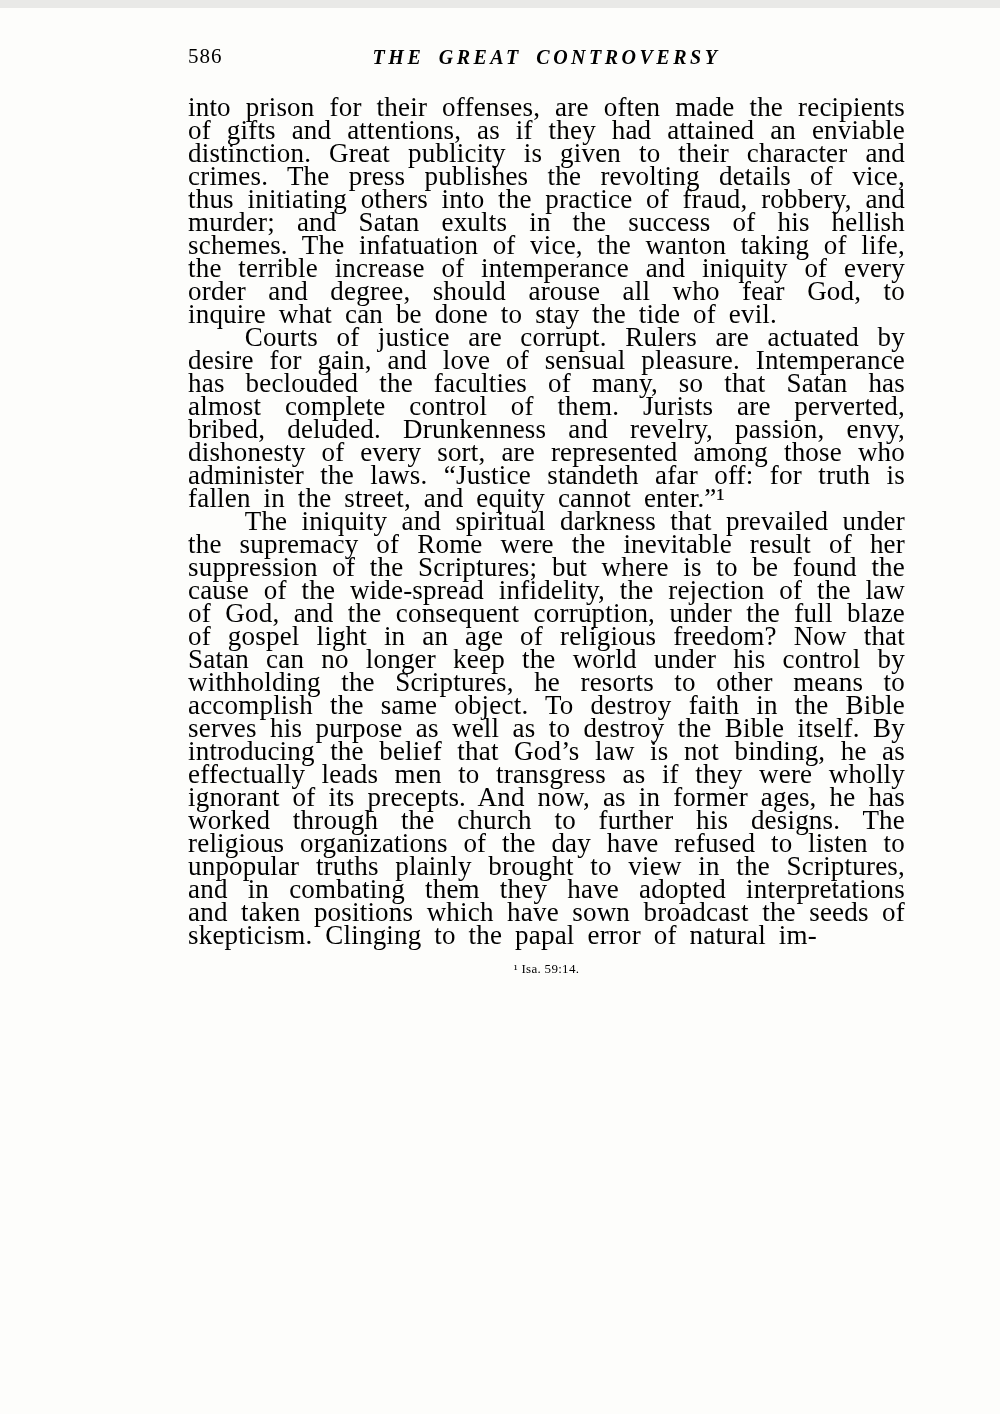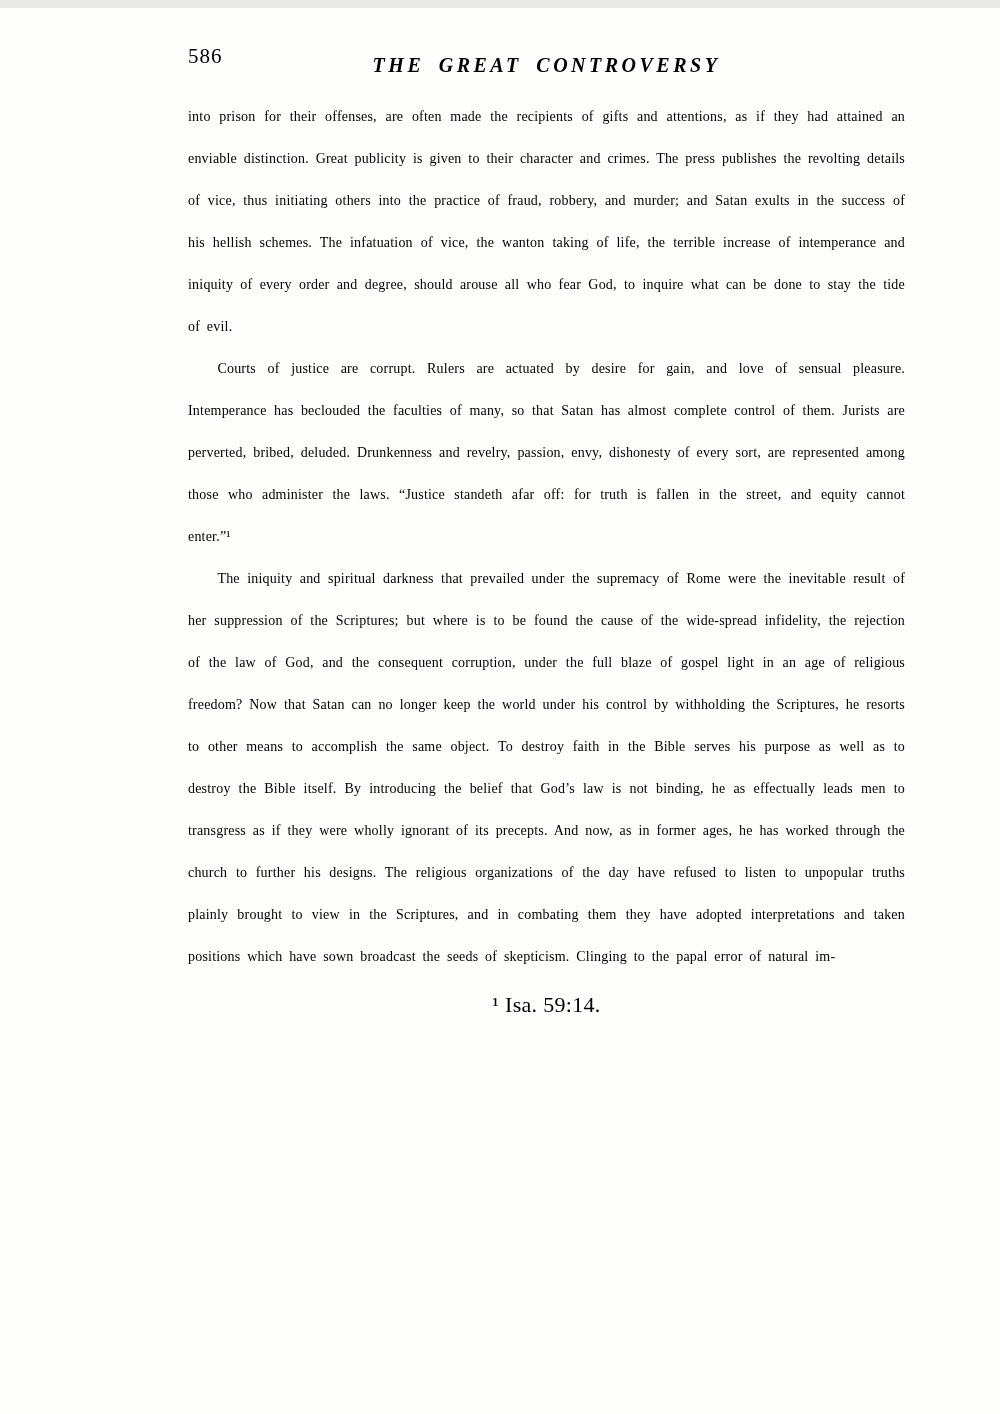--- a/index.html
+++ b/index.html
@@ -30,46 +30,46 @@
     position: absolute;
     left: 0;
     top: 2px;
     font-size: 21px;
     letter-spacing: 1px;
   }
   .head-title {
     position: absolute;
     left: 0;
     right: 0;
-    top: 12px;
+    top: 4px;
     text-align: center;
     font-style: italic;
     font-weight: bold;
     font-size: 20px;
     letter-spacing: 3.5px;
     word-spacing: 6px;
   }
   .body-text {
-    font-size: 14px;
-    line-height: 42px;
+    font-size: 27px;
+    line-height: 23px;
   }
   .body-text p {
     margin: 0;
     text-align: justify;
     word-spacing: 0.22em;
     letter-spacing: 0.2px;
   }
   .body-text p.indent {
     text-indent: 2.1em;
     font-family: Liberation Serif, serif;
   }
   .footnote {
     margin-top: 14px;
     text-align: center;
-    font-size: 22px;
+    font-size: 13px;
     letter-spacing: 0.3px;
   }
 </style>
 </head>
 <body>
 
 <div class="page">
 
   <div class="running-head">
     <span class="page-number">586</span>

